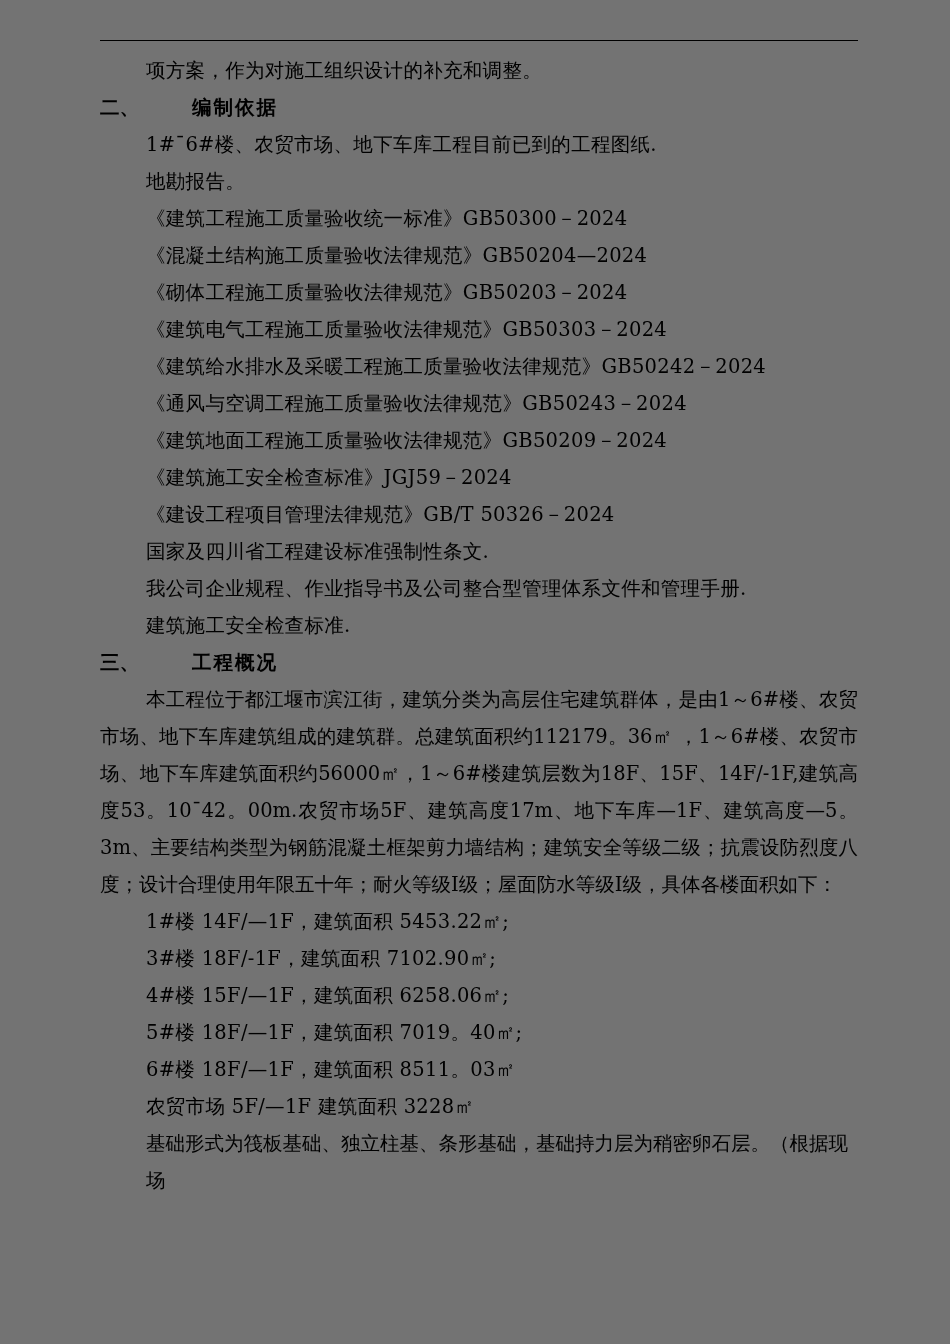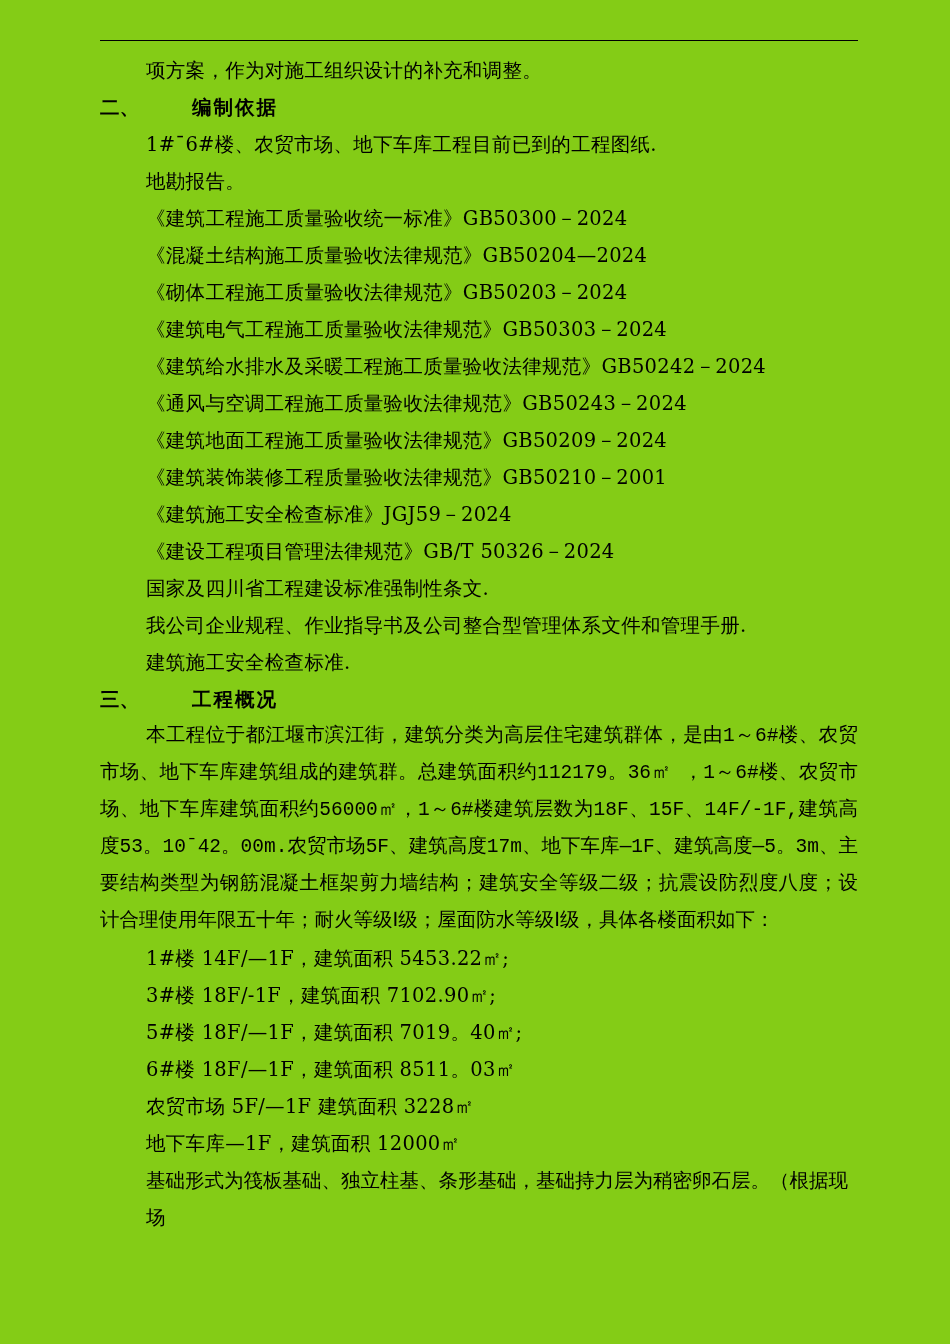--- a/index.html
+++ b/index.html
@@ -12,21 +12,21 @@
     height: 1344px;
     font-family: "DejaVu Serif", "Liberation Serif", serif;
     color: #000000;
   }
   .page {
     position: relative;
     width: 950px;
     height: 1344px;
     box-sizing: border-box;
     padding: 52px 92px 40px 100px;
-    background: #84cc16;
+    background: #737373;
   }
   .rule-top {
     position: absolute;
     left: 100px;
     right: 92px;
     top: 40px;
     border-top: 1px solid #000;
   }
   .doc {
     font-size: 19.5px;
@@ -55,21 +55,20 @@
     width: 92px;
     flex: 0 0 92px;
   }
   .section-head .title {
     letter-spacing: 2px;
     text-align: center;
   }
   .body-block {
     text-align: justify;
     text-justify: inter-ideograph;
-    font-family: Liberation Mono, monospace;
   }
   .tight {
     letter-spacing: 0px;
   }
 </style>
 </head>
 <body>
 
 <div class="page">
   <div class="rule-top"></div>
@@ -85,37 +84,36 @@
 
     <p class="para indent1">1#ˉ6#楼、农贸市场、地下车库工程目前已到的工程图纸.</p>
     <p class="para indent1">地勘报告。</p>
     <p class="para indent1">《建筑工程施工质量验收统一标准》GB50300－2024</p>
     <p class="para indent1">《混凝土结构施工质量验收法律规范》GB50204—2024</p>
     <p class="para indent1">《砌体工程施工质量验收法律规范》GB50203－2024</p>
     <p class="para indent1">《建筑电气工程施工质量验收法律规范》GB50303－2024</p>
     <p class="para indent1">《建筑给水排水及采暖工程施工质量验收法律规范》GB50242－2024</p>
     <p class="para indent1">《通风与空调工程施工质量验收法律规范》GB50243－2024</p>
     <p class="para indent1">《建筑地面工程施工质量验收法律规范》GB50209－2024</p>
-    <p class="para indent1">《建筑装饰装修工程质量验收法律规范》GB50210－2001</p>
     <p class="para indent1">《建筑施工安全检查标准》JGJ59－2024</p>
     <p class="para indent1">《建设工程项目管理法律规范》GB/T 50326－2024</p>
     <p class="para indent1">国家及四川省工程建设标准强制性条文.</p>
     <p class="para indent1">我公司企业规程、作业指导书及公司整合型管理体系文件和管理手册.</p>
     <p class="para indent1">建筑施工安全检查标准.</p>
 
     <div class="section-head">
       <span class="num">三、</span>
       <span class="title">工程概况</span>
     </div>
 
     <p class="para body-block indent-first tight">本工程位于都江堰市滨江街，建筑分类为高层住宅建筑群体，是由1～6#楼、农贸市场、地下车库建筑组成的建筑群。总建筑面积约112179。36㎡ ，1～6#楼、农贸市场、地下车库建筑面积约56000㎡，1～6#楼建筑层数为18F、15F、14F/-1F,建筑高度53。10ˉ42。00m.农贸市场5F、建筑高度17m、地下车库—1F、建筑高度—5。3m、主要结构类型为钢筋混凝土框架剪力墙结构；建筑安全等级二级；抗震设防烈度八度；设计合理使用年限五十年；耐火等级Ⅰ级；屋面防水等级Ⅰ级，具体各楼面积如下：</p>
 
     <p class="para indent1">1#楼 14F/—1F，建筑面积 5453.22㎡;</p>
     <p class="para indent1">3#楼 18F/-1F，建筑面积 7102.90㎡;</p>
+    <p class="para indent1">4#楼 15F/—1F，建筑面积 6258.06㎡;</p>
     <p class="para indent1">5#楼 18F/—1F，建筑面积 7019。40㎡;</p>
     <p class="para indent1">6#楼 18F/—1F，建筑面积 8511。03㎡</p>
     <p class="para indent1">农贸市场 5F/—1F 建筑面积 3228㎡</p>
-    <p class="para indent1">地下车库—1F，建筑面积 12000㎡</p>
 
     <p class="para indent1 tight">基础形式为筏板基础、独立柱基、条形基础，基础持力层为稍密卵石层。（根据现场</p>
 
   </div>
 </div>
 
 </body></html>

